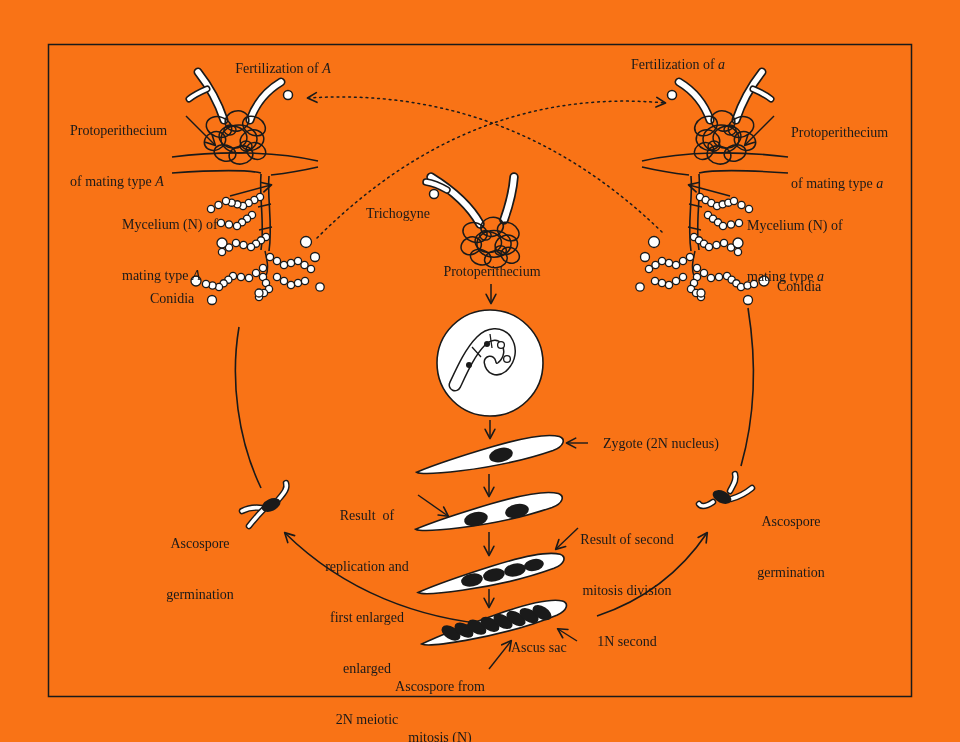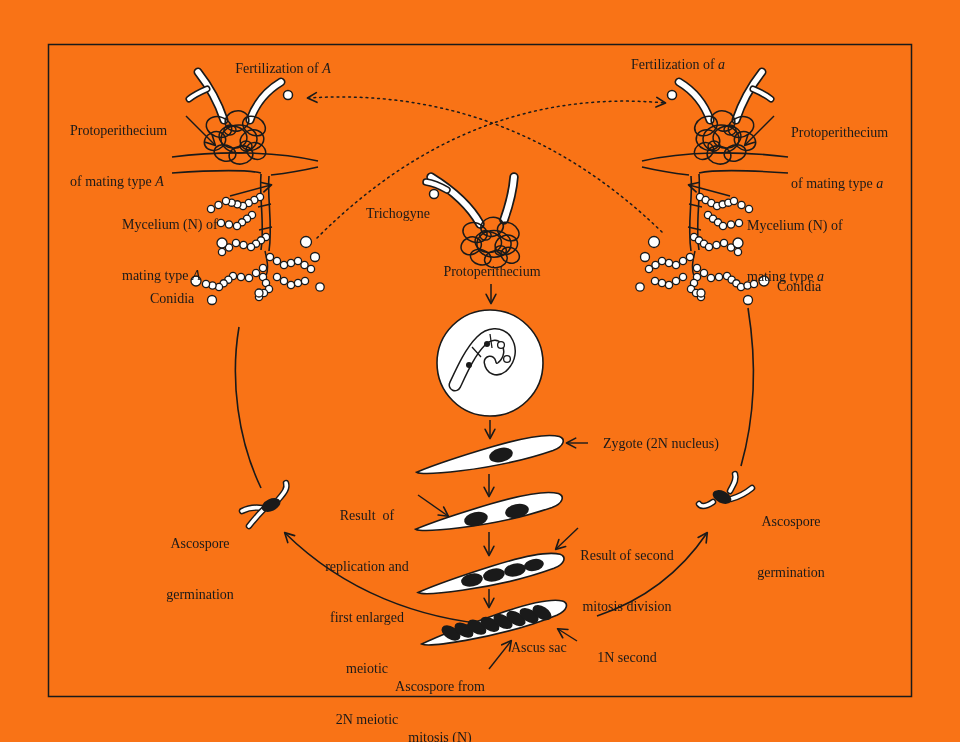--- a/index.html
+++ b/index.html
@@ -277,25 +277,25 @@
 
 <div class="lbl c" style="left:412px;top:263px;width:160px;"><span>Protoperithecium</span></div>
 
 
 <div class="lbl" style="left:603px;top:435px;"><span>Zygote (2N nucleus)</span></div>
 
 <div class="lbl c" style="left:297px;top:473px;width:140px;">
   <div>Result  of</div>
   <div>replication and</div>
   <div>first enlarged</div>
-  <div>meiotic</div>
+  <div>enlarged</div>
   <div>2N meiotic</div>
 </div>
 
-<div class="lbl c" style="left:557px;top:513px;width:140px;">
+<div class="lbl c" style="left:557px;top:497px;width:140px;">
   <div>Result of second</div>
   <div>mitosis division</div>
   <div>1N second</div>
 </div>
 
 <div class="lbl c" style="left:370px;top:644px;width:140px;">
   <div>Ascospore from</div>
   <div>mitosis (N)</div>
 </div>
 

